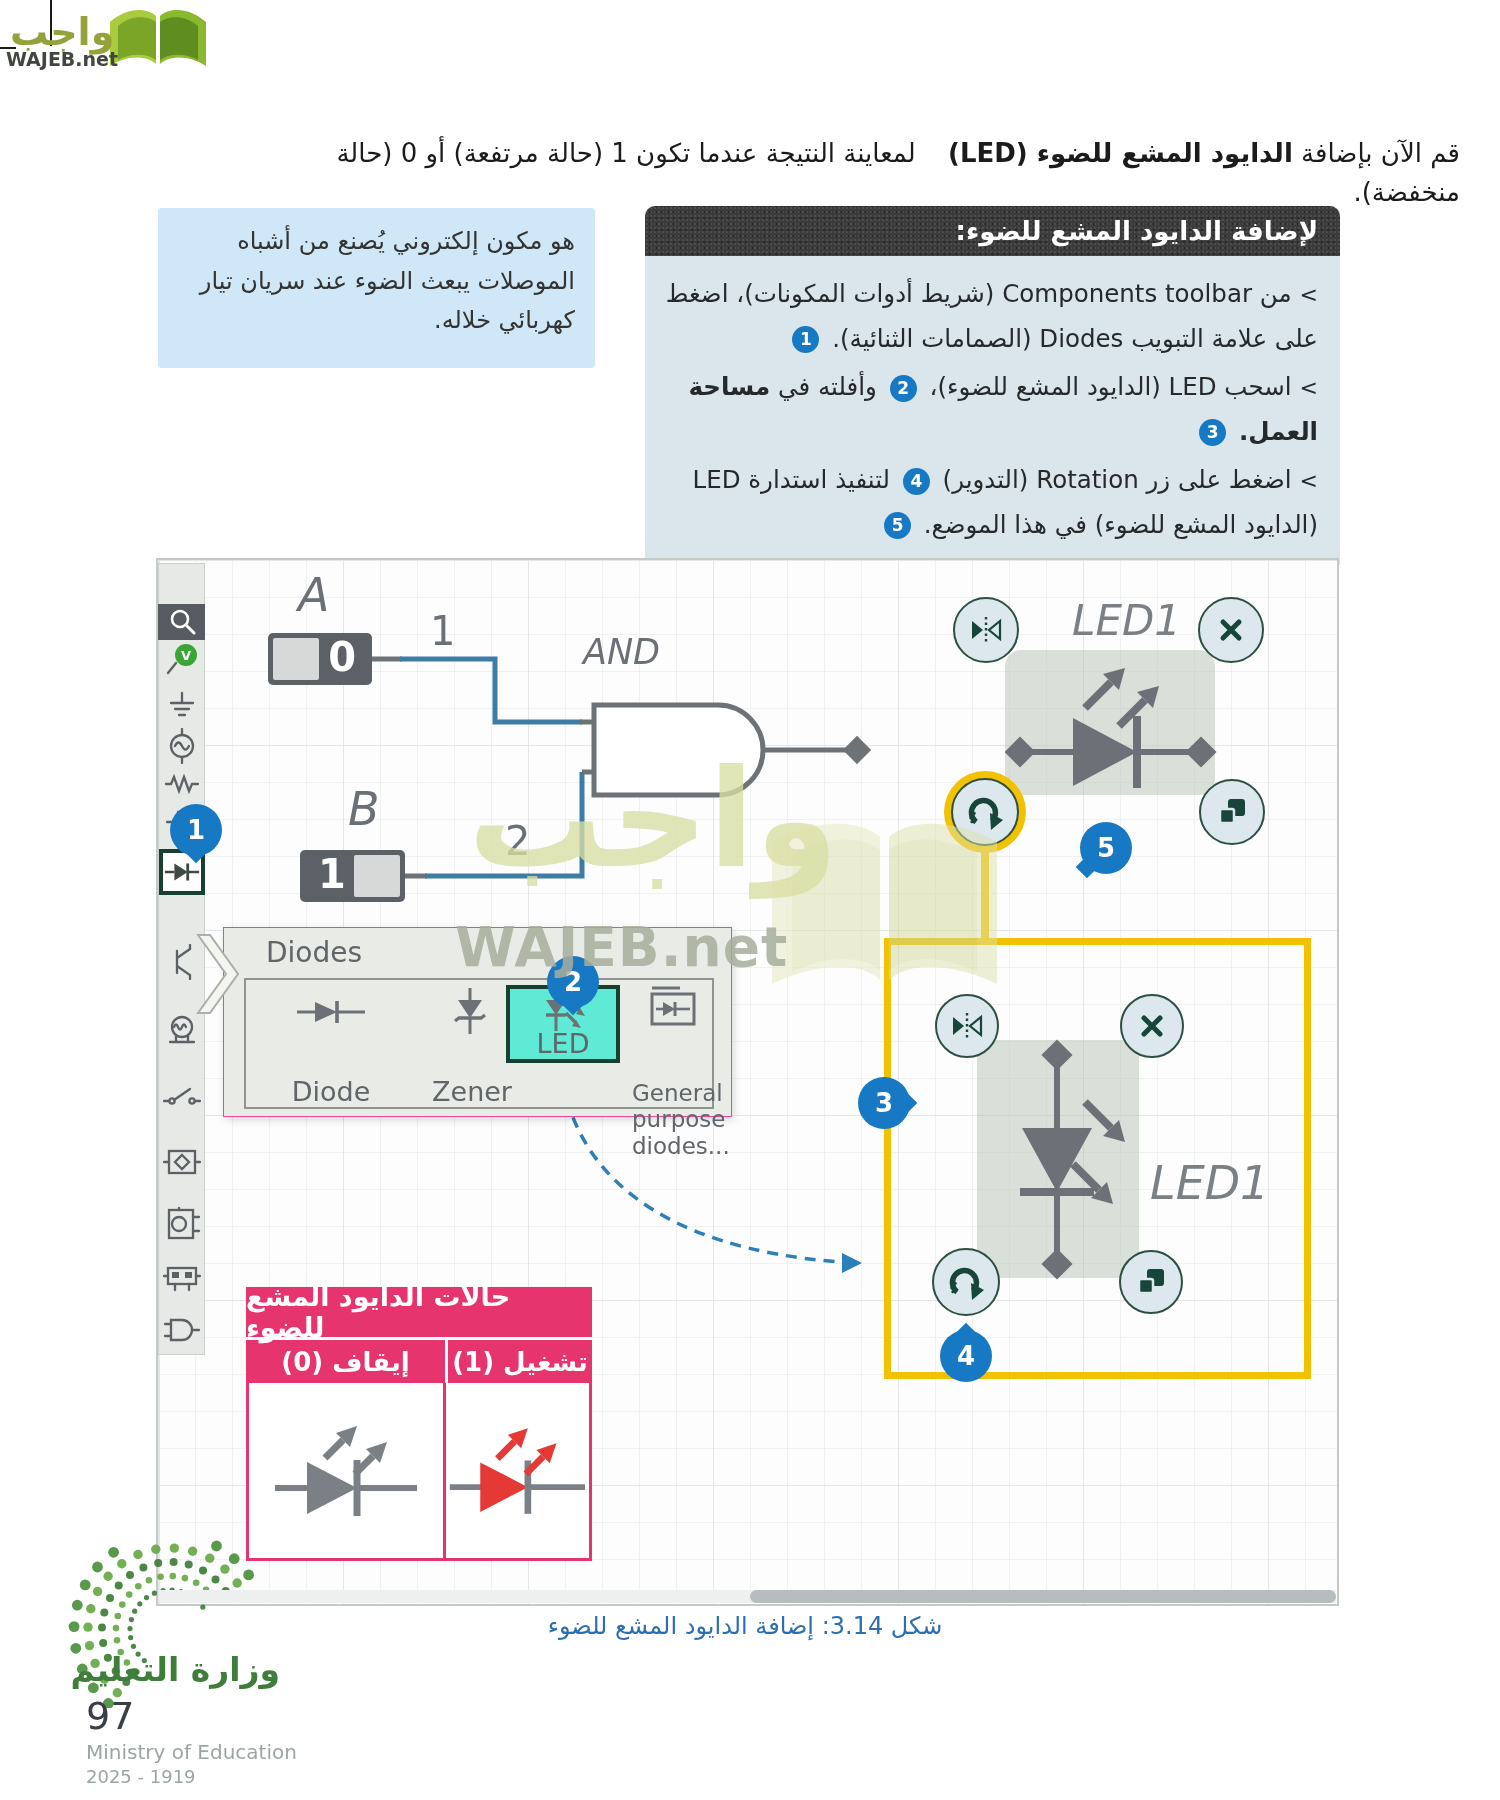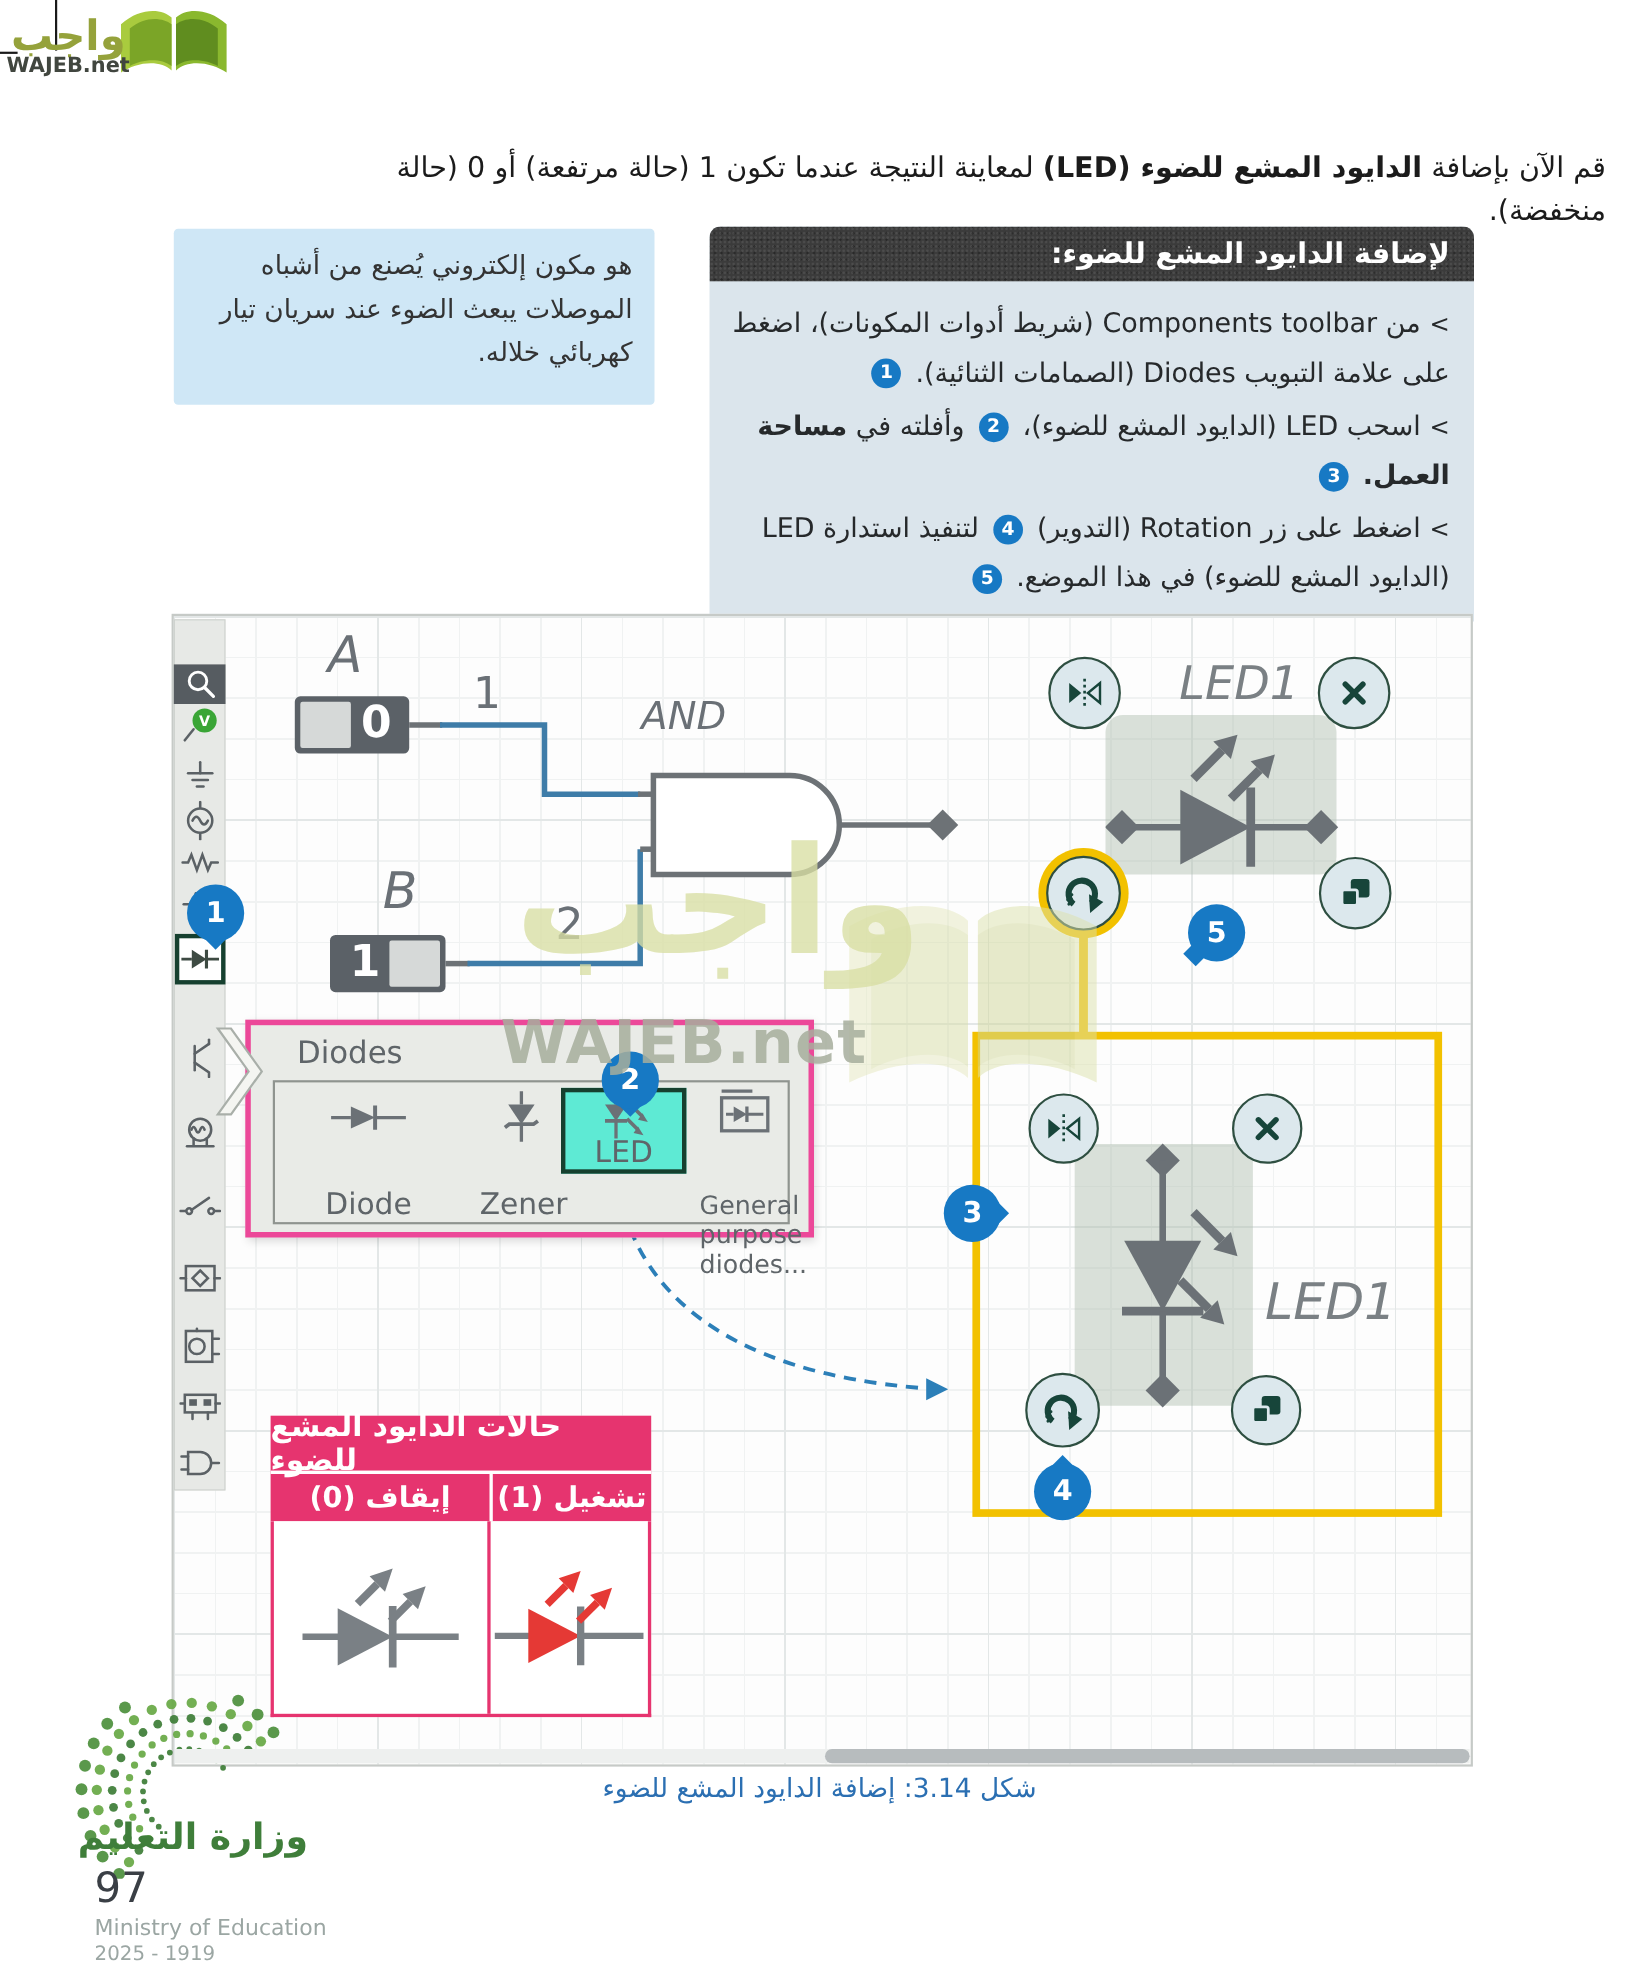--- a/index.html
+++ b/index.html
@@ -2,21 +2,21 @@
 <html lang="ar"><head>
 <meta charset="utf-8">
 <style>
   html,body{margin:0;padding:0;background:#fff;}
   #page{position:relative;width:1500px;height:1800px;background:#ffffff;
         font-family:"DejaVu Sans",sans-serif;overflow:hidden;direction:ltr;}
   .abs{position:absolute;}
   .rtl{direction:rtl;text-align:right;}
   
   #intro-line{font-size:26px;color:#1b1b1b;line-height:1.5;}
-  #intro-line .b{font-weight:bold;}
+  #intro-line .b{font-weight:bold;margin-left:24px;}
   
   #instr-box{background:#dbe5ec;border-radius:10px 10px 0 0;}
   #instr-head{height:50px;border-radius:10px 10px 0 0;background-color:#3b3b3b;
     background-image:radial-gradient(rgba(255,255,255,.09) 1px,transparent 1.3px),
                      radial-gradient(rgba(0,0,0,.35) 1px,transparent 1.2px);
     background-size:4px 4px,6px 6px;background-position:0 0,2px 3px;
     color:#fff;font-weight:bold;font-size:26px;display:flex;align-items:center;
     justify-content:flex-start;direction:rtl;padding:0 22px;box-sizing:border-box;}
   #instr-steps{padding:12px 22px 14px 20px;direction:rtl;text-align:right;
     font-size:24.5px;color:#26292b;line-height:1.82;}
@@ -56,21 +56,21 @@
     display:flex;align-items:center;justify-content:center;font-size:26px;font-weight:bold;z-index:2;}
   .pin::before{content:'';position:absolute;width:16px;height:16px;background:#1779c4;
     transform:rotate(45deg);z-index:1;}
   .pin.tail-b::before{bottom:-4px;left:calc(50% - 8px);}
   .pin.tail-t::before{top:-4px;left:calc(50% - 8px);}
   .pin.tail-r::before{right:-4px;top:calc(50% - 8px);}
   .pin.tail-bl::before{bottom:-1px;left:-1px;}
   #yellow-box{border:7px solid #f2c100;z-index:4;}
   #yellow-link{background:#f2c100;z-index:4;}
   
-  #diodes-popup{background:#e9ebe7;border:5px solid #ec4899;z-index:10;
+  #diodes-popup{background:#e9ebe7;border:1px solid #ec4899;z-index:10;
     box-shadow:2px 3px 8px rgba(0,0,0,.15);}
   #popup-title{position:absolute;left:42px;top:8px;font-size:28px;color:#5f6569;}
   #popup-items{position:absolute;left:20px;top:50px;width:470px;height:131px;
     border:2px solid #8f948f;box-sizing:border-box;}
   .pop-label{position:absolute;font-size:27px;color:#5f6569;text-align:center;}
   #led-item{position:absolute;background:#5eead4;border:4px solid #16402f;box-sizing:border-box;z-index:2;}
   #led-item .pop-label{width:100%;left:0;bottom:0;}
   
   #states-table{z-index:20;background:#fff;}
   #tbl-title{height:50px;background:#e6346f;color:#fff;font-weight:bold;font-size:27px;

